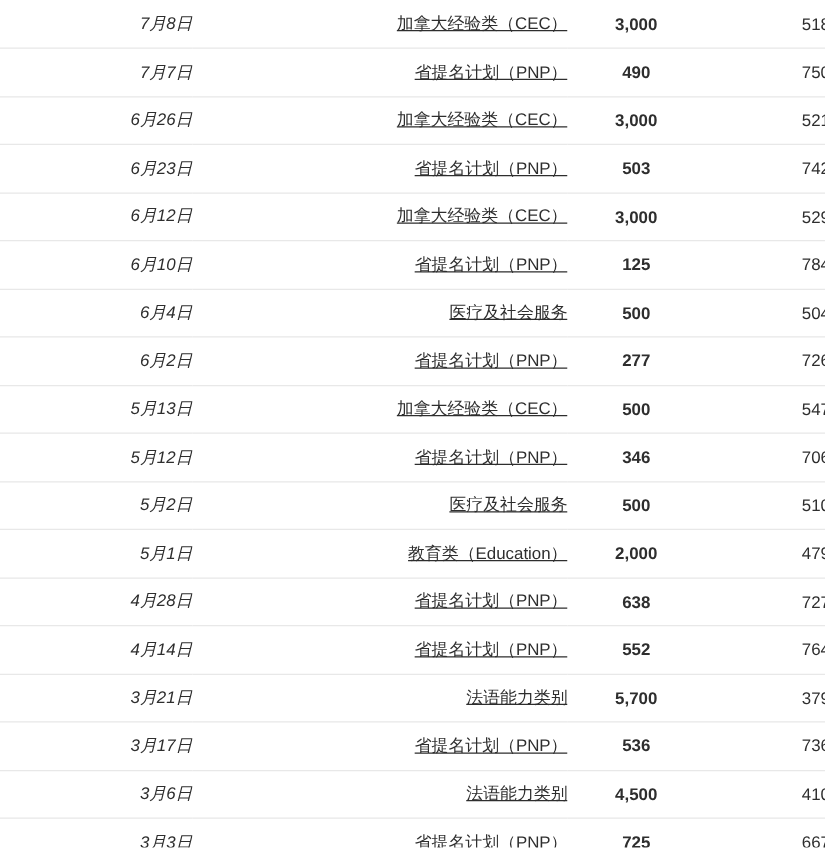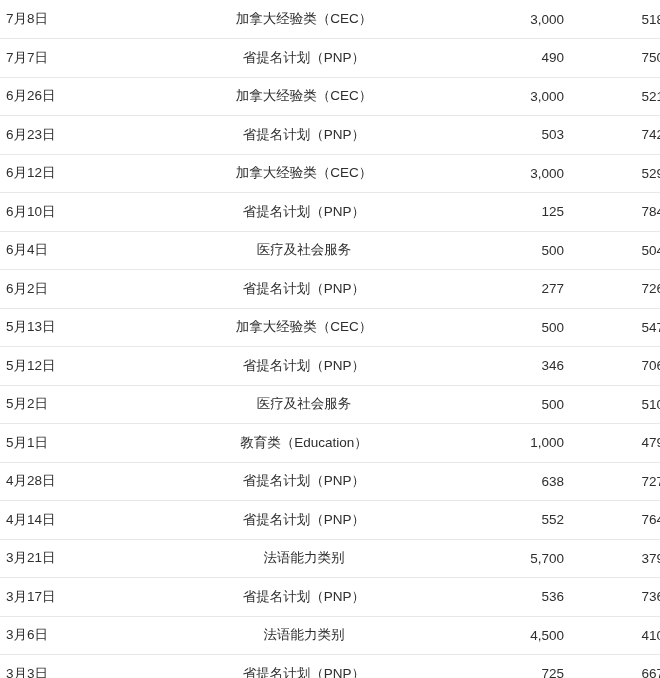--- a/index.html
+++ b/index.html
@@ -27,31 +27,34 @@
     font-size: 13.5px;
     color: #2e2e2e;
     vertical-align: middle;
     padding: 0;
     white-space: nowrap;
     overflow: hidden;
   }
   td.col-date {
     width: 148px;
     padding-left: 6px;
-    text-align: left;
+    text-align: right;
+    font-style: italic;
   }
   td.col-program {
     width: 300px;
     padding-left: 0px;
-    text-align: center;
+    text-align: right;
+    text-decoration: underline;
   }
   td.col-invites {
     width: 110px;
-    text-align: right;
+    text-align: center;
     padding-right: 4px;
+    font-weight: bold;
   }
   td.col-score {
     width: 96px;
     text-align: right;
     padding-right: 8px;
   }
 </style>
 </head>
 <body>
 
@@ -119,21 +122,21 @@
     </tr>
     <tr>
       <td class="col-date">5月2日</td>
       <td class="col-program">医疗及社会服务</td>
       <td class="col-invites">500</td>
       <td class="col-score">510</td>
     </tr>
     <tr>
       <td class="col-date">5月1日</td>
       <td class="col-program">教育类（Education）</td>
-      <td class="col-invites">1,000</td>
+      <td class="col-invites">2,000</td>
       <td class="col-score">479</td>
     </tr>
     <tr>
       <td class="col-date">4月28日</td>
       <td class="col-program">省提名计划（PNP）</td>
       <td class="col-invites">638</td>
       <td class="col-score">727</td>
     </tr>
     <tr>
       <td class="col-date">4月14日</td>

